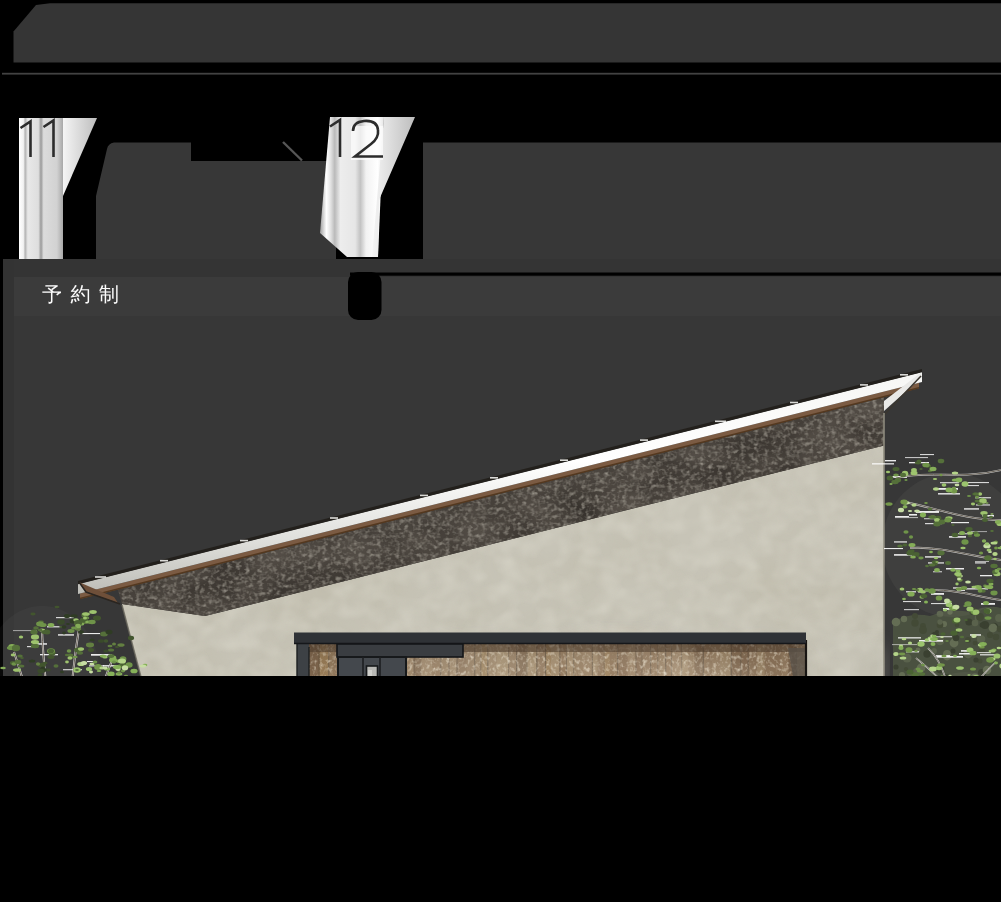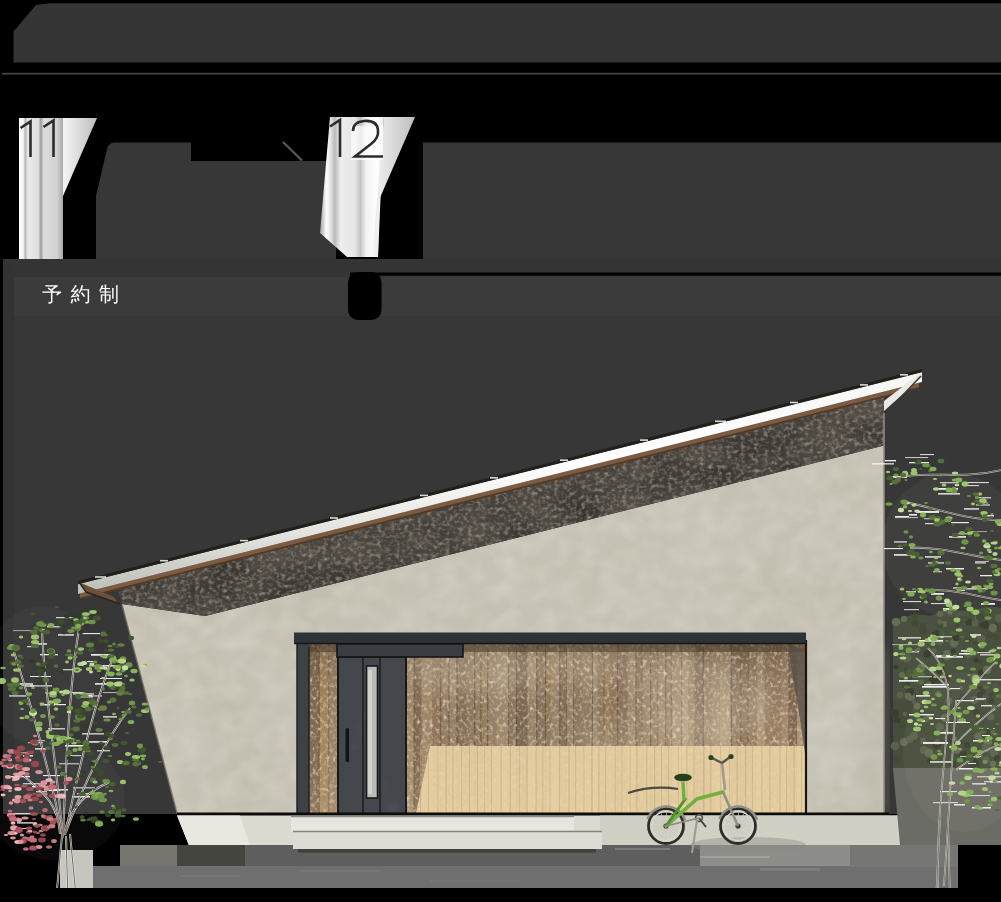--- a/index.html
+++ b/index.html
@@ -1,16 +1,16 @@
 <!DOCTYPE html>
 <html><head>
 <meta charset="utf-8">
 <style>
 html,body{margin:0;padding:0;background:#000;}
-#page{position:relative;width:1001px;height:888px;background:#000;overflow:hidden;
+#page{position:relative;width:1001px;height:676px;background:#000;overflow:hidden;
   font-family:"Liberation Sans", sans-serif;}
 </style>
 </head>
 <body>
 <div id="page">
 <svg width="1001" height="902" viewBox="0 0 1001 902">
 <defs>
   <linearGradient id="silver1" x1="0" y1="0" x2="1" y2="0">
     <stop offset="0" stop-color="#ffffff"></stop>
           <stop offset="0.10" stop-color="#f2f2f2"></stop>

